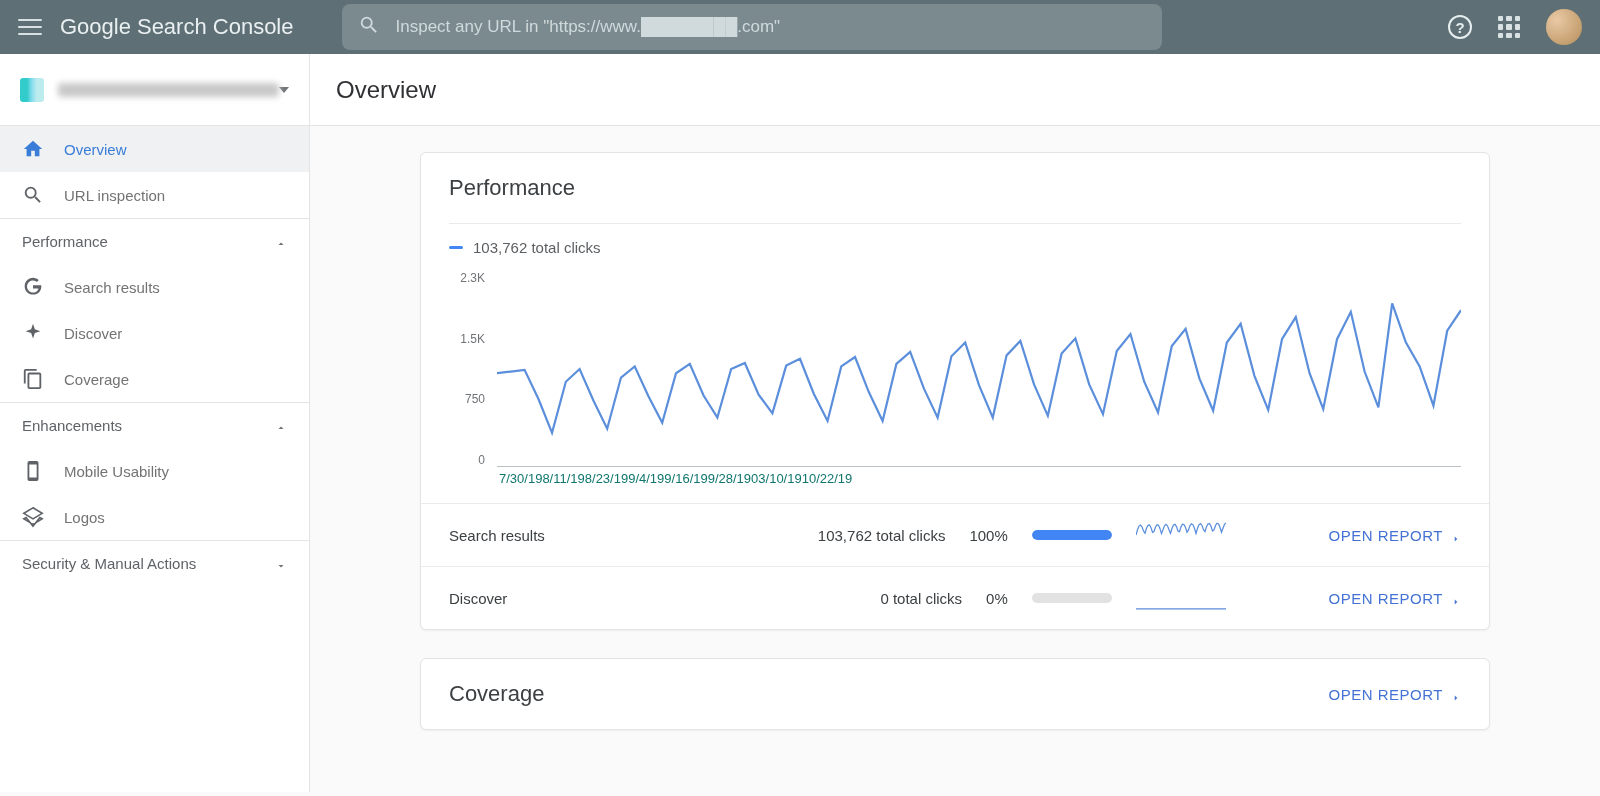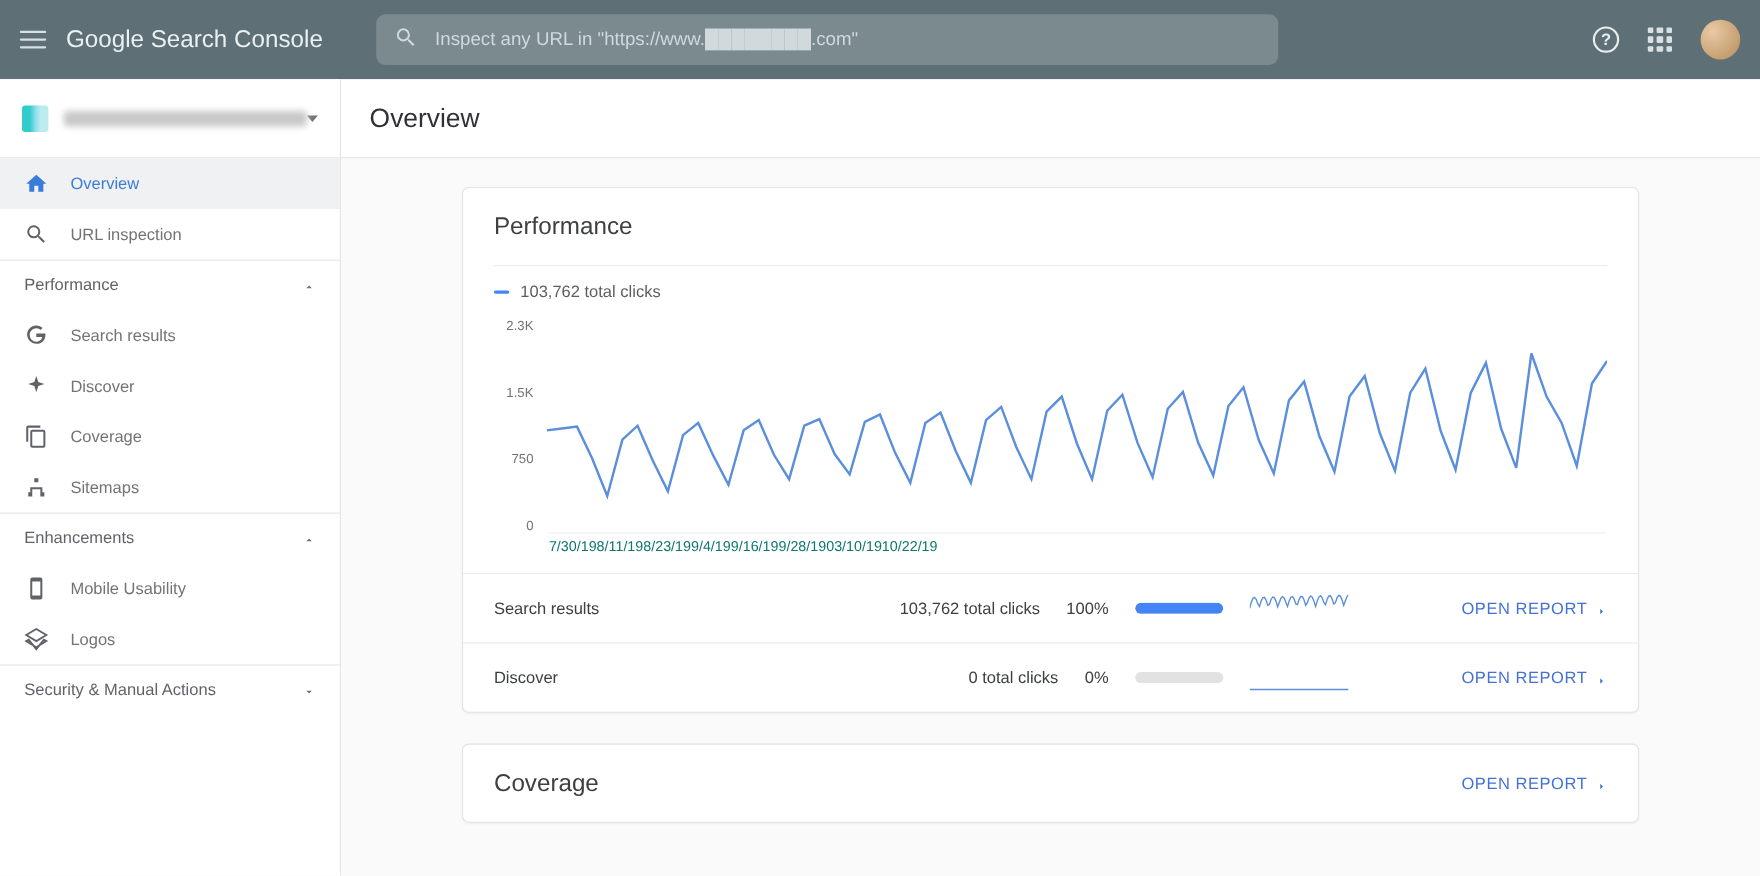--- a/index.html
+++ b/index.html
@@ -11,21 +11,21 @@
     --text-med:#5f6368;
     --border:#e4e4e4;
     --accent:#3a7dd8;
     --accent-blue:#4285f4;
     --card-bg:#ffffff;
     --page-bg:#fafafa;
   }
   *{box-sizing:border-box;font-family:Arial,Helvetica,sans-serif;}
   body{margin:0;padding:0;background:var(--page-bg);color:var(--text-dark);width:1600px;height:796px;overflow:hidden;}
   
-  .header{display:flex;align-items:center;height:72px;background:var(--header-bg);color:var(--header-fg);padding:0 18px;gap:18px;}
+  .header{display:flex;align-items:center;height:54px;background:var(--header-bg);color:var(--header-fg);padding:0 18px;gap:18px;}
   .ham{width:24px;height:24px;display:flex;flex-direction:column;justify-content:center;gap:5px;cursor:pointer;}
   .ham span{display:block;height:2px;background:#d8e0e1;border-radius:1px;}
   .brand{display:flex;align-items:center;gap:6px;font-size:22px;color:#eaf0f1;white-space:nowrap;}
   .brand .g{font-weight:500;}
   .brand .sc{font-weight:300;}
   .search-wrap{flex:0 0 820px;margin-left:30px;display:flex;align-items:center;background:var(--header-input);border-radius:8px;height:46px;padding:0 16px;gap:14px;}
   .search-wrap input{flex:1;border:none;background:transparent;color:#e9f0f1;font-size:17px;outline:none;}
   .search-wrap input::placeholder{color:#d0dadc;}
   .header-spacer{flex:1;}
   .header-icons{display:flex;align-items:center;gap:26px;}
@@ -171,28 +171,20 @@
     </div>
 
     <div class="nav-group">
       <div class="nav-item">
         <span class="icn">
             <svg viewBox="0 0 24 24">
               <path d="M16 1H4a2 2 0 0 0-2 2v14h2V3h12zm3 4H8a2 2 0 0 0-2 2v14a2 2 0 0 0 2 2h11a2 2 0 0 0 2-2V7a2 2 0 0 0-2-2zm0 16H8V7h11z"></path>
             </svg>
           </span>
         <span>Coverage</span>
-      </div>
-      <div class="nav-item">
-        <span class="icn">
-            <svg viewBox="0 0 24 24">
-              <path d="M10 3h4v4h-4zM4 17h4v4H4zM16 17h4v4h-4zM12 7v5H6v5h2v-3h8v3h2v-5h-6V7z"></path>
-            </svg>
-          </span>
-        <span>Sitemaps</span>
       </div>
     </div>
 
     <div class="section-header">
       <span>Enhancements</span>
       <span class="chev"><svg viewBox="0 0 24 24">
             <path d="M7 14l5-5 5 5z"></path>
           </svg></span>
     </div>
     <div class="nav-group">

